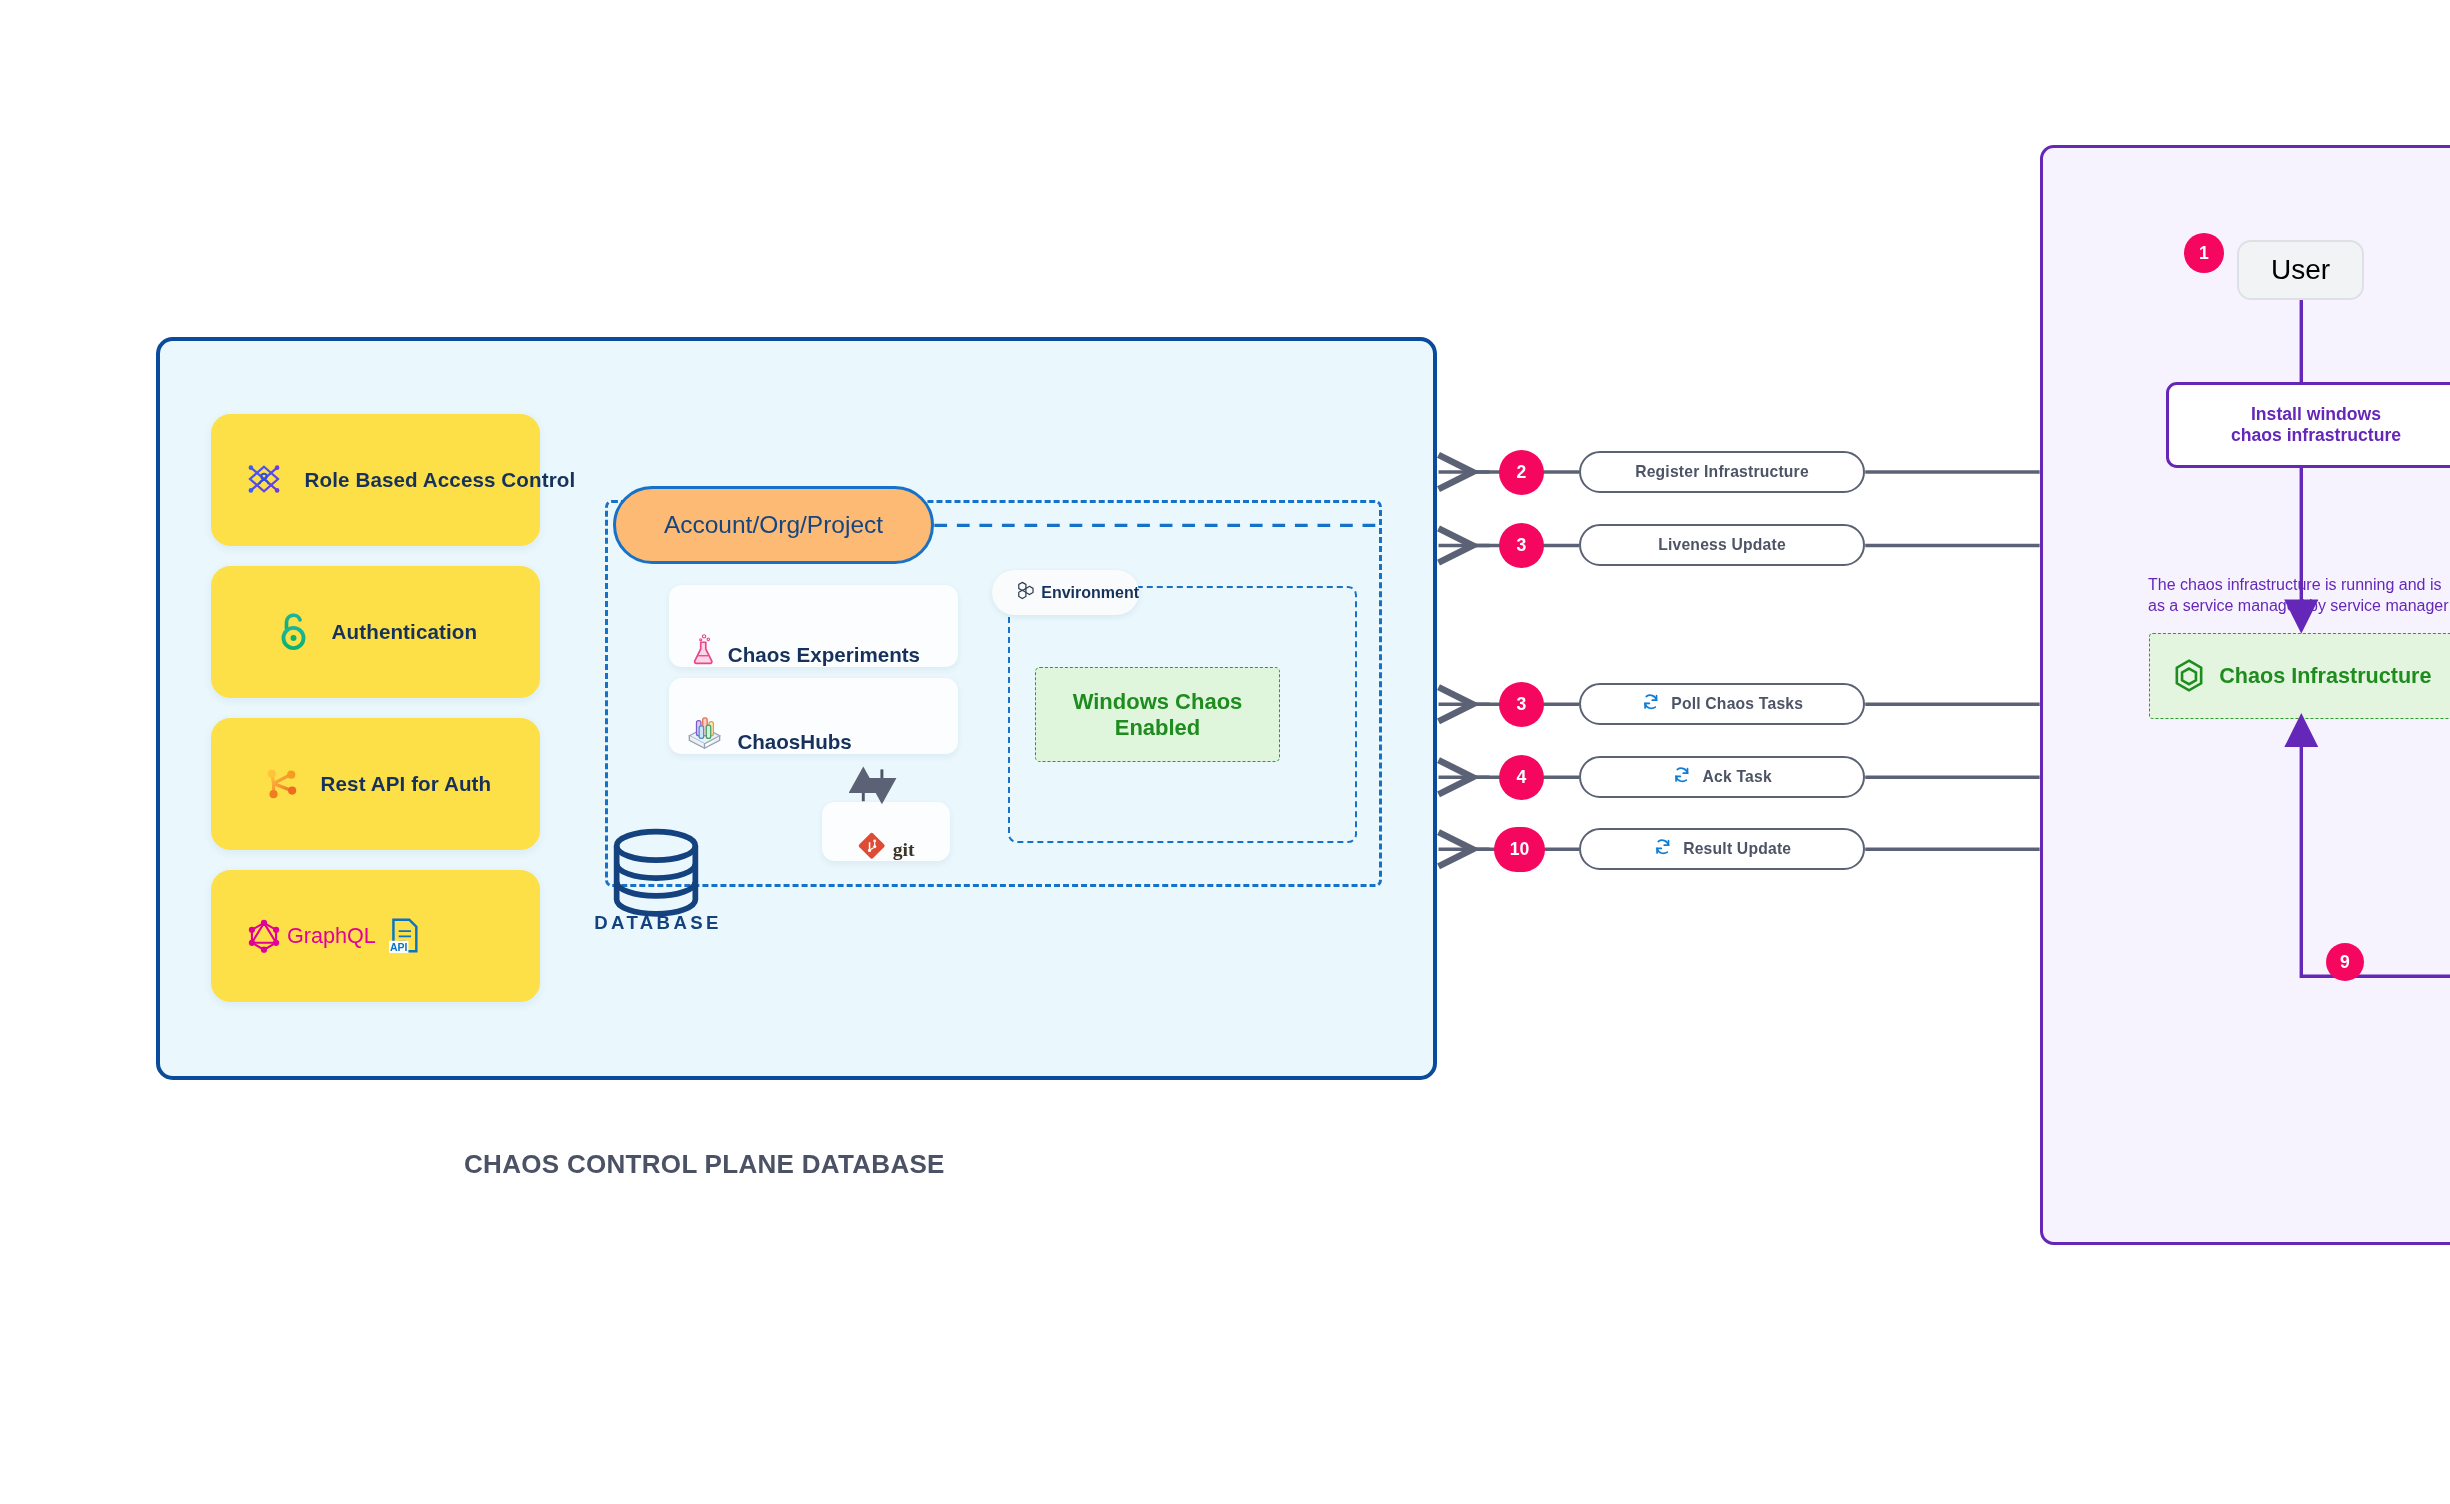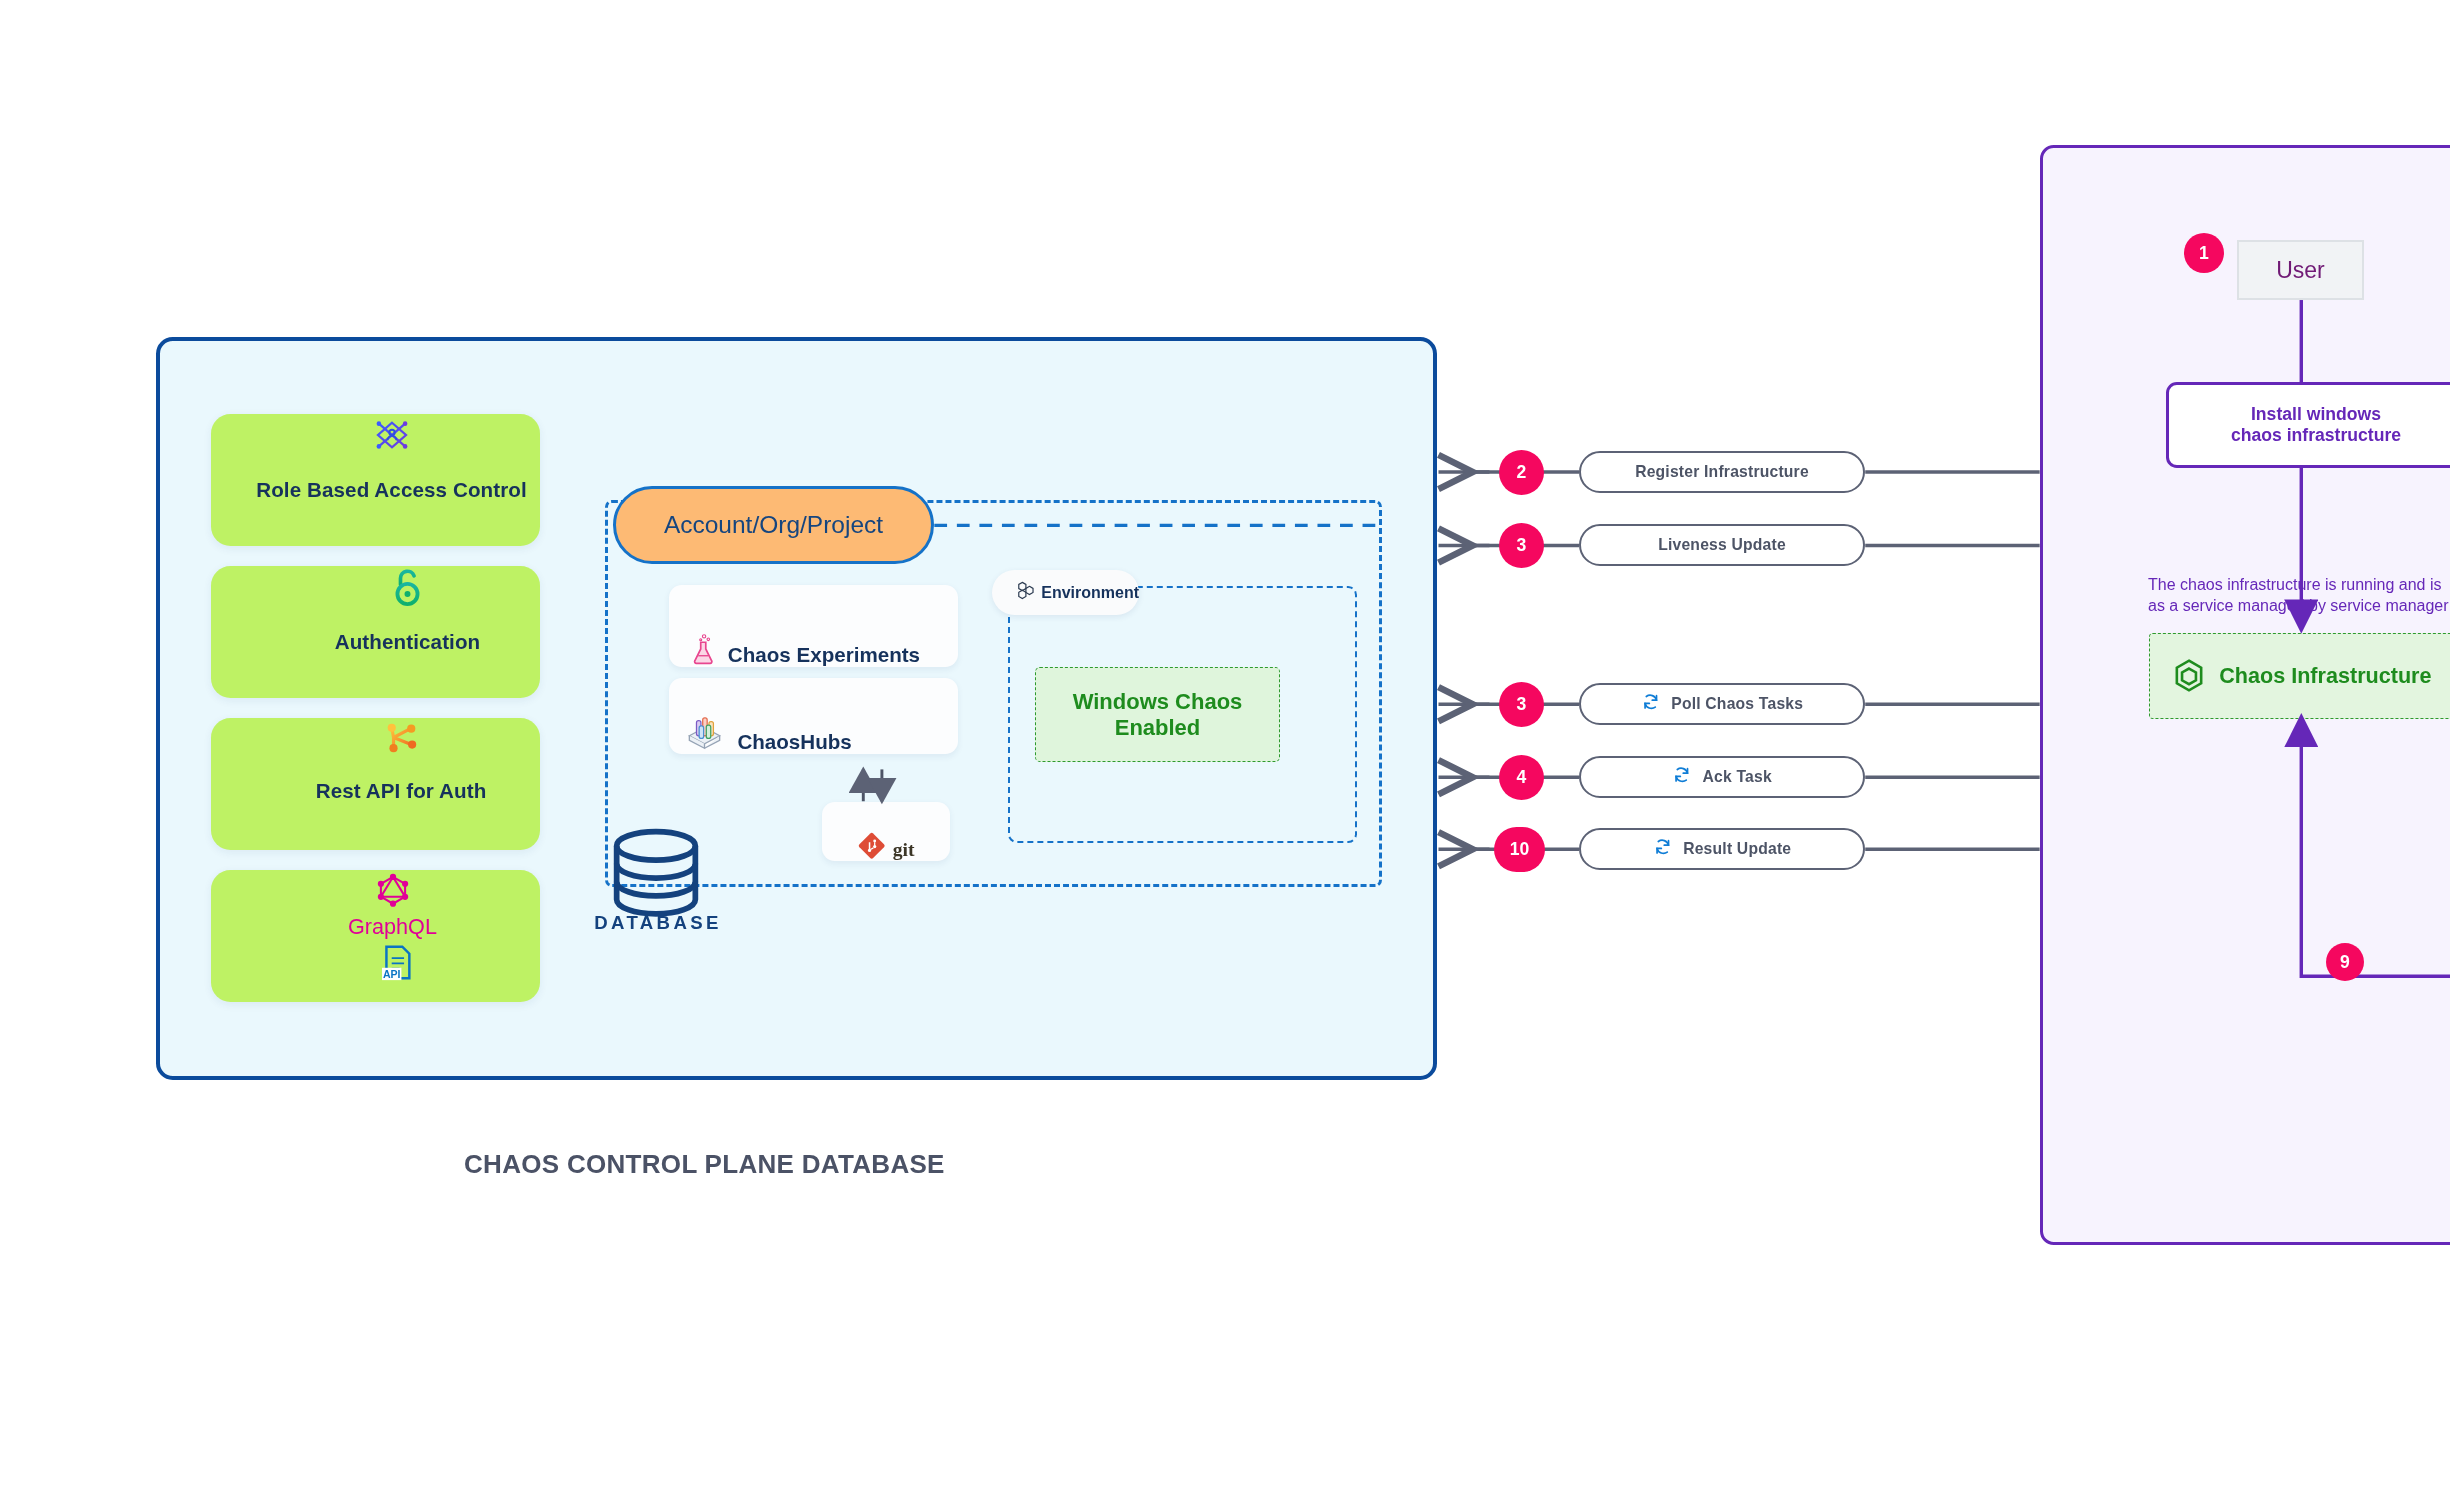--- a/index.html
+++ b/index.html
@@ -7,23 +7,23 @@
        font-family:"Liberation Sans","DejaVu Sans",sans-serif;
        -webkit-font-smoothing:antialiased;}
   .abs{position:absolute;box-sizing:border-box;}
 
   
   #control-plane-panel{
     left:156px;top:337px;width:1281px;height:743px;
     background:#EAF8FD;border:4.4px solid #0B4B9C;border-radius:16.7px;
   }
   .svc-card{
-    background:#bef264;border-radius:19.6px;width:329px;height:132px;
+    background:#fde047;border-radius:19.6px;width:329px;height:132px;
     box-shadow:0 2.9px 8.8px rgba(30,60,110,.07);
-    display:flex;align-items:center;padding-left:32px;gap:19.6px;flex-direction:column;
+    display:flex;align-items:center;padding-left:32px;gap:19.6px;
   }
   .svc-label{font-size:20.6px;font-weight:bold;color:#16325C;letter-spacing:0.1px;white-space:nowrap;}
 
   
   #aop-dashed{
     left:605px;top:500px;width:777px;height:387px;
     border:3.4px dashed #1572C8;border-radius:6.9px;background:transparent;
   }
   #aop-chip{
     left:613px;top:486px;width:321px;height:78px;
@@ -64,23 +64,23 @@
     background:#F7F3FE;border:3.9px solid #6527B8;border-radius:13.7px;
   }
   .purple-box{
     background:#FFFFFF;border:3.4px solid #6527B8;border-radius:10.8px;
     display:flex;align-items:center;justify-content:center;text-align:center;
     color:#6527B8;font-weight:bold;line-height:1.22;
   }
   .note{color:#6527B8;font-size:16px;line-height:1.34;}
   #user-box{
     left:2237px;top:240px;width:127px;height:60px;
-    background:#F1F3F5;border:2px solid #DDE1E5;border-radius:0;
+    background:#F1F3F5;border:2px solid #DDE1E5;border-radius:14px;
     display:flex;align-items:center;justify-content:center;
-    font-size:23px;color:#701a75;
+    font-size:28px;color:#000000;
   }
   #install-box{left:2166px;top:382px;width:300px;height:86px;font-size:17.6px;}
   #chaos-infra-box{
     left:2149px;top:633px;width:308px;height:86px;
     background:#E3F5DF;border:1.5px dashed #2E9A2E;border-radius:3.9px;
     display:flex;align-items:center;justify-content:center;gap:14.7px;
   }
   #chaos-infra-box .ci-text{font-size:21.6px;font-weight:bold;color:#1E8C1E;}
 
   

